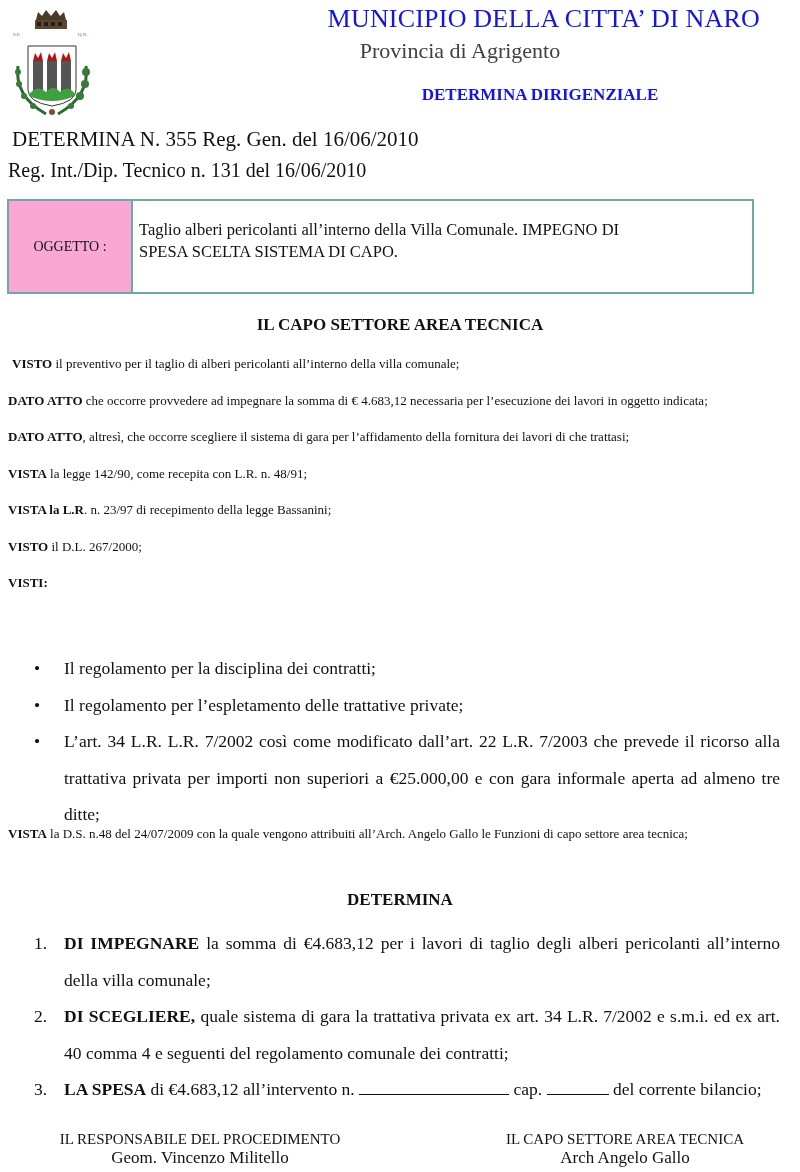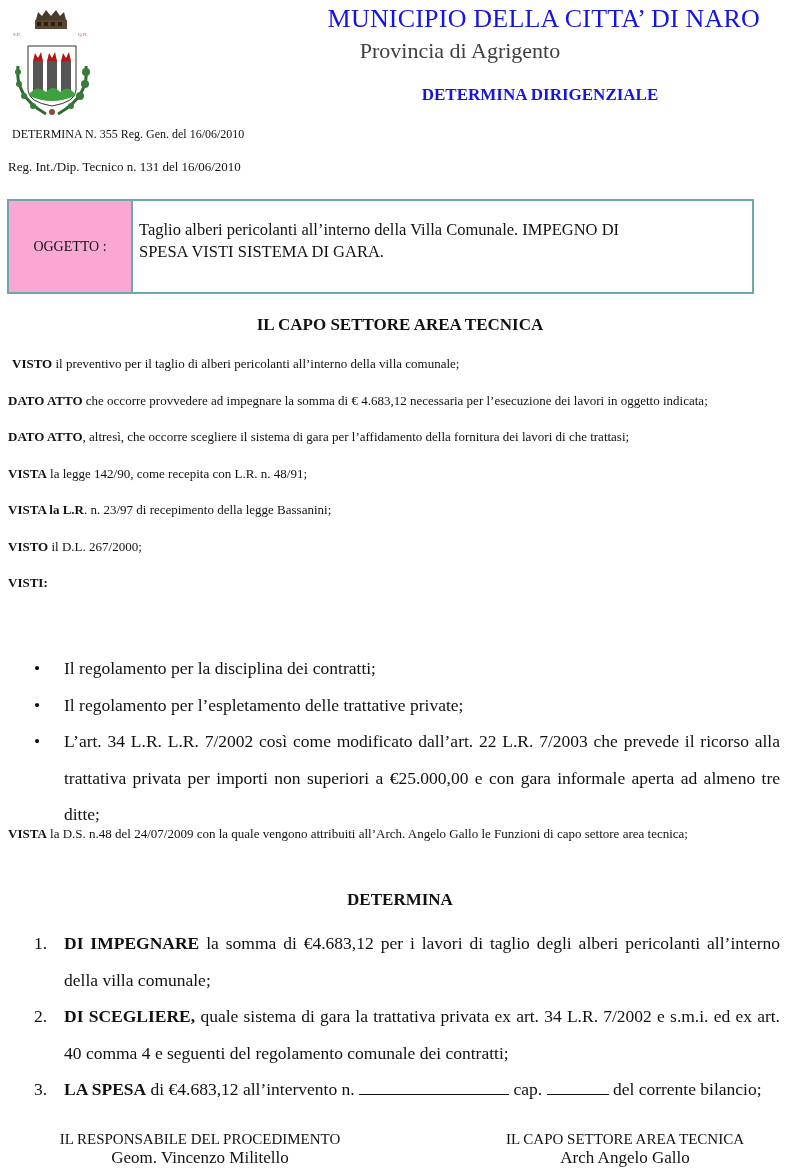--- a/index.html
+++ b/index.html
@@ -15,22 +15,22 @@
       font-size: 26px; color: #1414e6; letter-spacing: 0.2px;
     }
     .title-sub {
       left: 160px; width: 600px; top: 38px; text-align: center;
       font-size: 22px; color: #404040;
     }
     .title-det {
       left: 240px; width: 600px; top: 85px; text-align: center;
       font-size: 17px; font-weight: bold; color: #1414e6;
     }
-    .reg1 { left: 12px; top: 127px; font-size: 12px; }
-    .reg2 { left: 8px; top: 159px; font-size: 13px; }
+    .reg1 { left: 12px; top: 127px; font-size: 21px; }
+    .reg2 { left: 8px; top: 159px; font-size: 20px; }
 
     .ogg-box {
       left: 7px; top: 199px; width: 747px; height: 95px;
       border: 2px solid #6fa8a8; box-sizing: border-box;
       display: flex;
     }
     .ogg-label {
       width: 122px; background: #f9a8d4; border-right: 2px solid #6fa8a8;
       display: flex; align-items: center; justify-content: center;
       font-weight: normal; font-size: 14px;
@@ -105,21 +105,21 @@
 <div class="abs title-sub">Provincia di Agrigento</div>
 <div class="abs title-det">DETERMINA DIRIGENZIALE</div>
 
 <div class="abs reg1">DETERMINA  N. 355 Reg. Gen. del  16/06/2010</div>
 <div class="abs reg2">Reg. Int./Dip. Tecnico n. 131 del 16/06/2010</div>
 
 <div class="abs ogg-box">
   <div class="ogg-label">OGGETTO :</div>
   <div class="ogg-text">
     <div>Taglio alberi pericolanti all’interno della Villa Comunale. IMPEGNO DI</div>
-    <div>SPESA VISTI SISTEMA DI GARA.</div>
+    <div>SPESA SCELTA SISTEMA DI CAPO.</div>
   </div>
 </div>
 
 <div class="abs heading-center" style="top:315px;">IL CAPO SETTORE AREA TECNICA</div>
 
 <div class="abs para" style="top:346px;">
   <div style="padding-left:4px;">
     <b>VISTO</b><span> il preventivo per il taglio di alberi pericolanti all’interno della villa comunale;</span>
   </div>
   <div>

